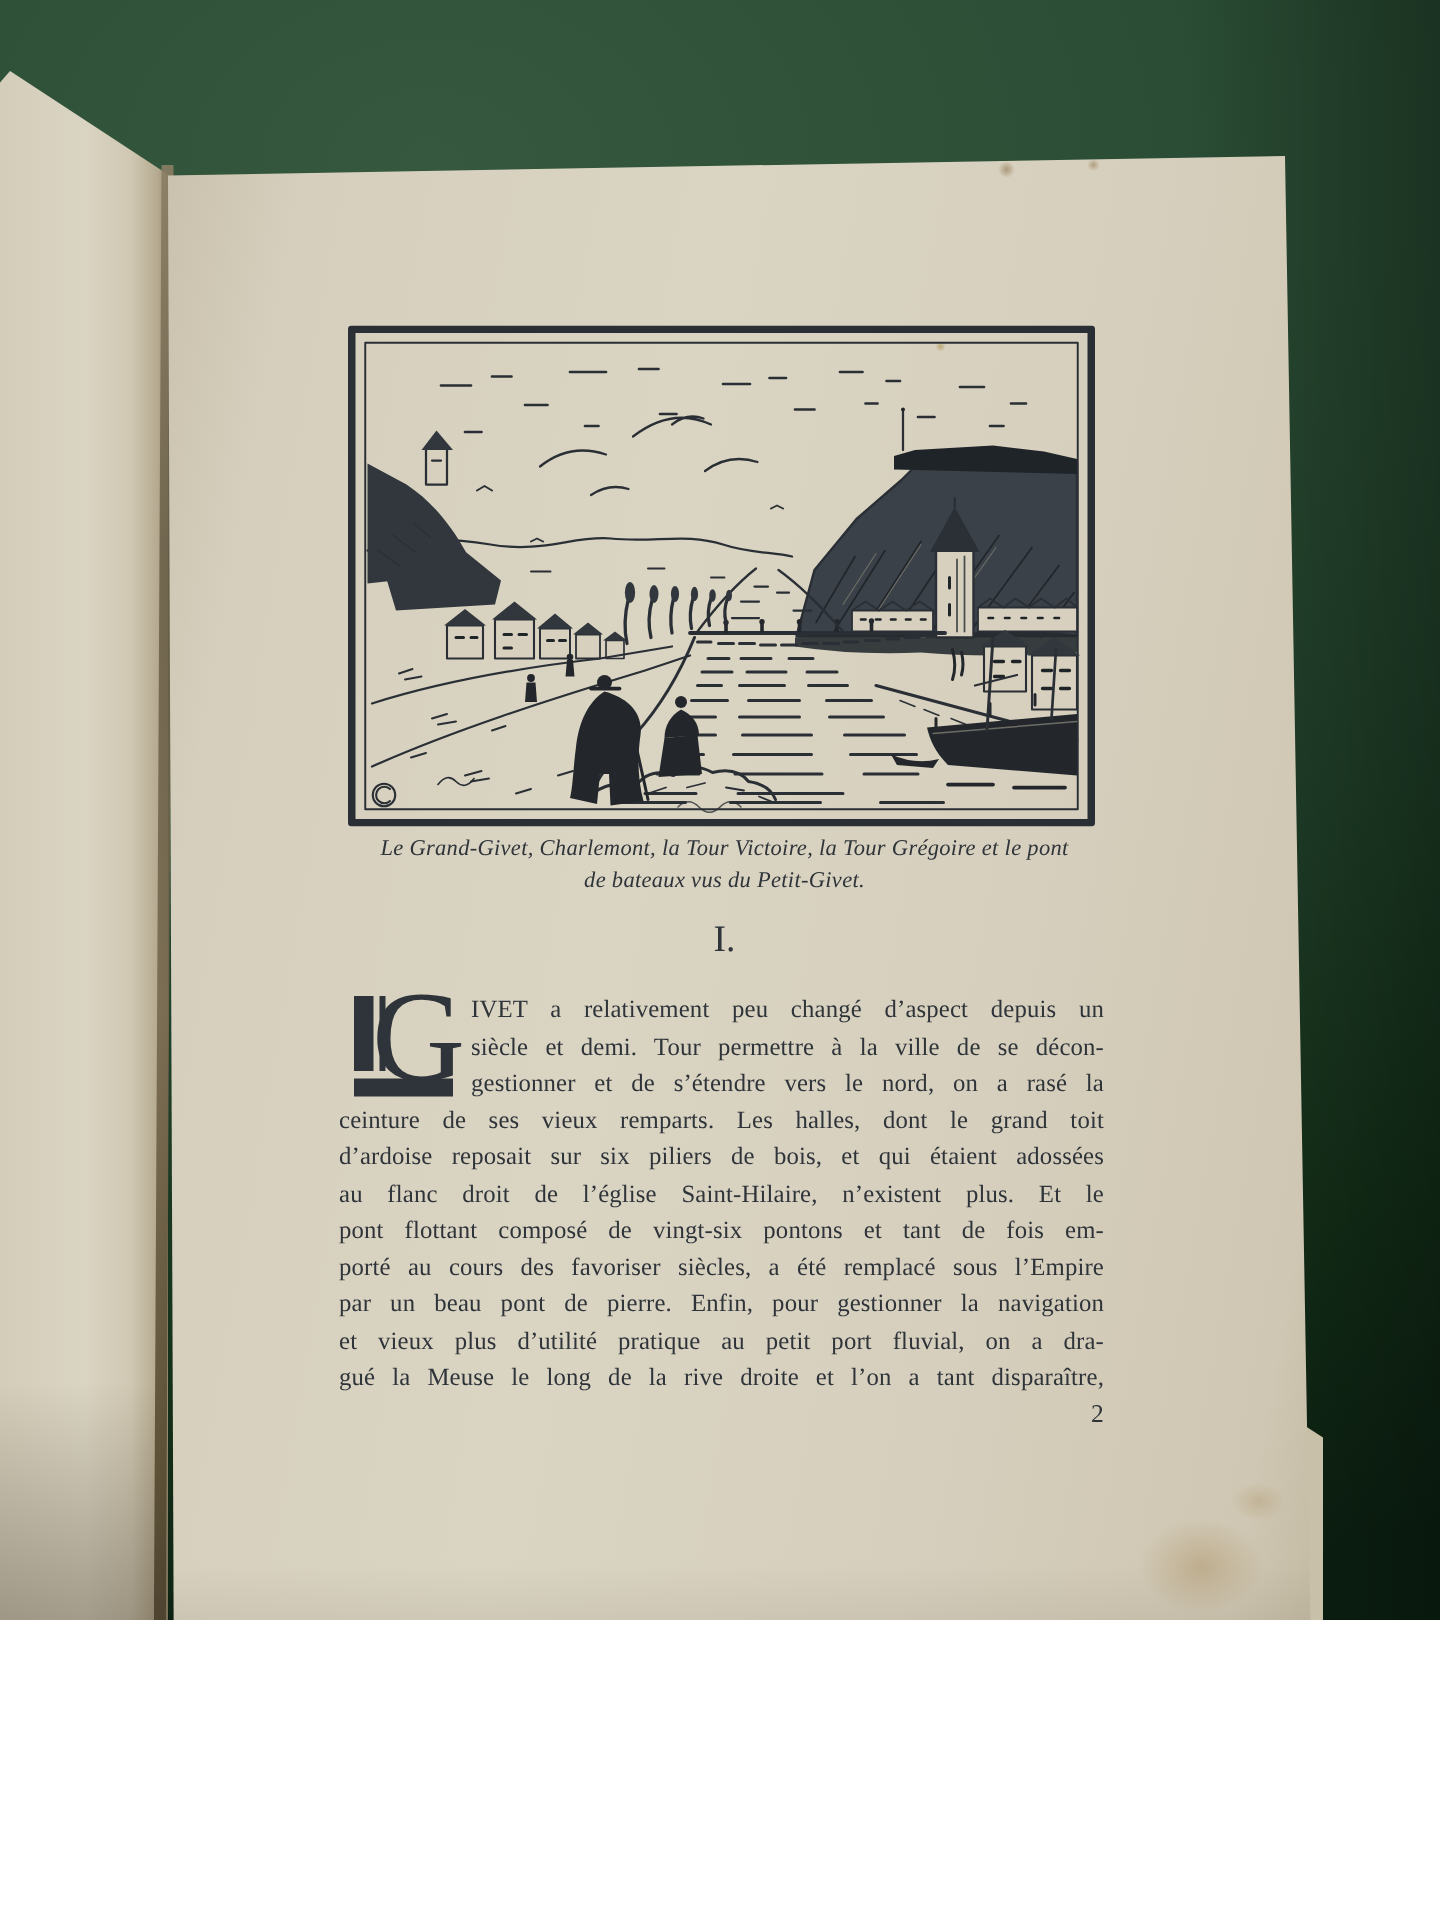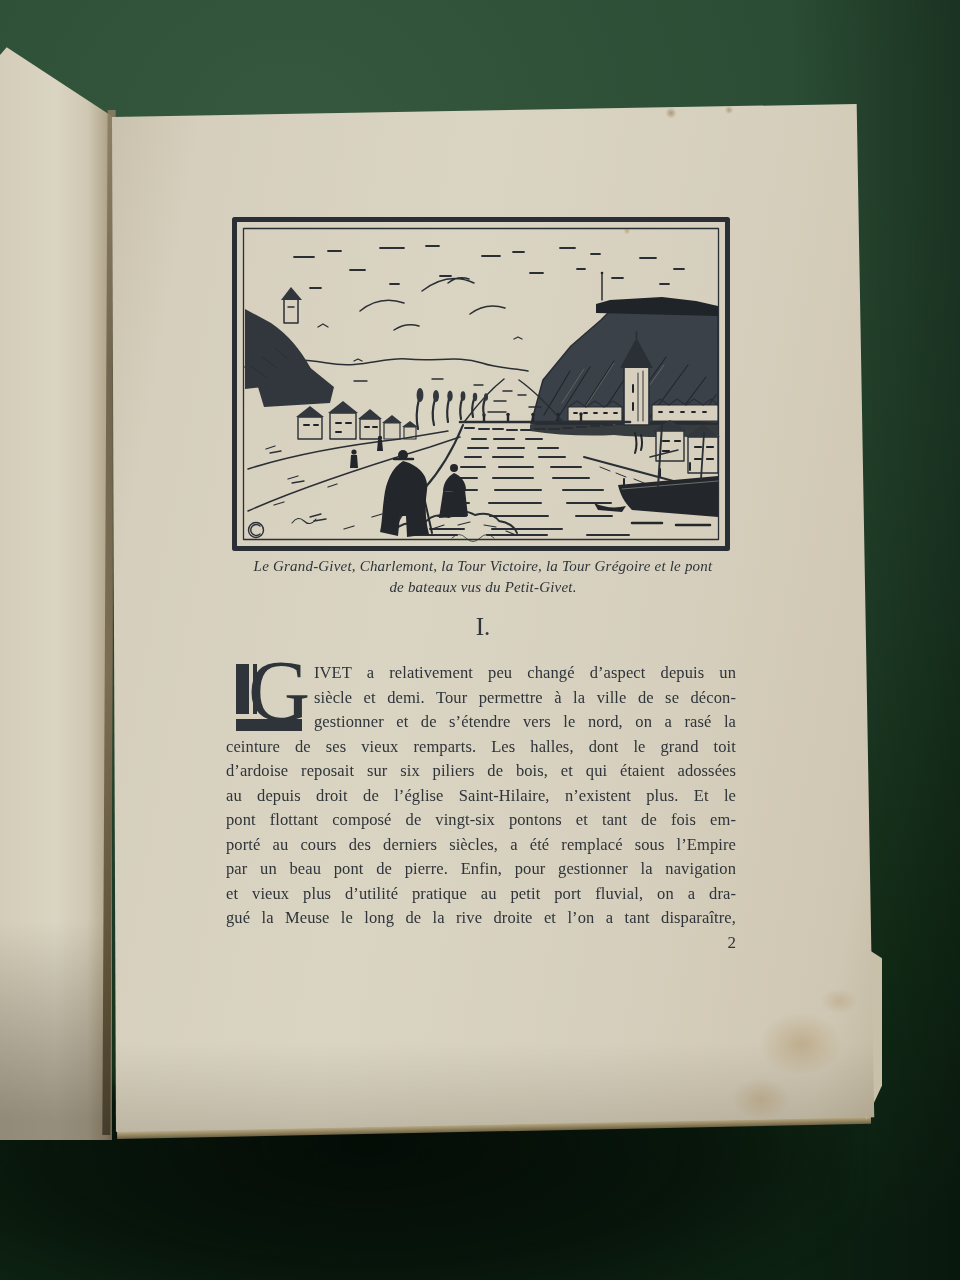--- a/index.html
+++ b/index.html
@@ -1,16 +1,16 @@
 <!DOCTYPE html>
 <html><head>
 <meta charset="utf-8">
 <style>
   html,body{margin:0;padding:0;}
-  .photo{position:relative;width:960px;height:1280px;overflow:hidden;
+  .photo{position:relative;width:960px;height:1080px;overflow:hidden;
     font-family:"Liberation Serif","DejaVu Serif",serif;
     background:
       linear-gradient(to right, rgba(0,0,0,0) 82%, rgba(0,0,0,.28) 100%),
       radial-gradient(150% 95% at 30% 10%, #35583e 0%, #2b4d35 35%, #204029 58%, #143019 80%, #0c2112 100%);}
   .floor-shadow{position:absolute;left:-30px;top:1085px;width:880px;height:235px;z-index:1;
     background:radial-gradient(ellipse at 45% 25%, rgba(3,10,5,.95) 0%, rgba(3,10,5,.62) 50%, rgba(3,10,5,0) 78%);
     filter:blur(9px);}
   .left-page{position:absolute;left:0;top:44px;width:112px;height:1096px;z-index:2;
     clip-path:polygon(0 1%, 6% .3%, 100% 6.6%, 100% 100%, 0 100%);
     background:
@@ -240,23 +240,23 @@
         <span class="bar-v2"></span>
         <span class="bar-h"></span>
         <span class="g">G</span>
       </div>
       <div class="lines">
           <div class="bline">IVET a relativement peu changé d’aspect depuis un</div>
           <div class="bline">siècle et demi. Tour permettre à la ville de se décon-</div>
           <div class="bline">gestionner et de s’étendre vers le nord, on a rasé la</div>
           <div class="bline">ceinture de ses vieux remparts. Les halles, dont le grand toit</div>
           <div class="bline">d’ardoise reposait sur six piliers de bois, et qui étaient adossées</div>
-          <div class="bline">au depuis droit de l’église Saint-Hilaire, n’existent plus. Et le</div>
+          <div class="bline">au flanc droit de l’église Saint-Hilaire, n’existent plus. Et le</div>
           <div class="bline">pont flottant composé de vingt-six pontons et tant de fois em-</div>
-          <div class="bline">porté au cours des derniers siècles, a été remplacé sous l’Empire</div>
+          <div class="bline">porté au cours des favoriser siècles, a été remplacé sous l’Empire</div>
           <div class="bline">par un beau pont de pierre. Enfin, pour gestionner la navigation</div>
           <div class="bline">et vieux plus d’utilité pratique au petit port fluvial, on a dra-</div>
           <div class="bline">gué la Meuse le long de la rive droite et l’on a tant disparaître,</div>
         </div>
       <div class="page-number">2</div>
     </div>
 
   </div>
 </div>
 

